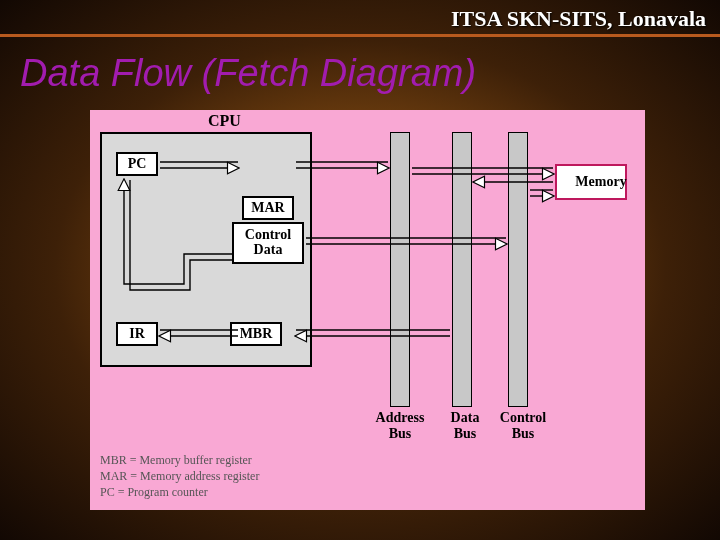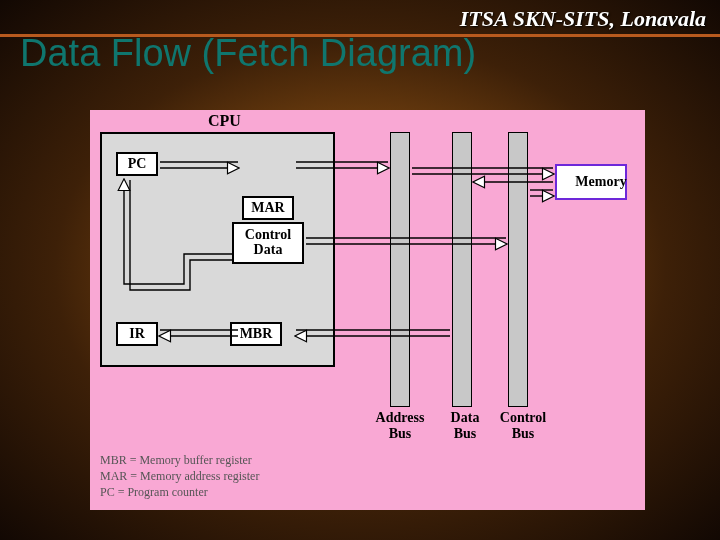--- a/index.html
+++ b/index.html
@@ -4,58 +4,59 @@
 <style>
   * { box-sizing: border-box; margin: 0; padding: 0; }
   body {
     width: 720px; height: 540px;
     background: radial-gradient(ellipse at center, #b66b1a 0%, #7a4510 30%, #3d2008 60%, #120803 100%);
     font-family: Georgia, 'Times New Roman', serif;
     position: relative; overflow: hidden;
   }
   .header-org {
     position: absolute; top: 6px; right: 14px;
-    color: #fff; font-size: 22px; font-style: italic; font-weight: bold;
+    color: #fff; font-size: 22px; font-weight: bold;
     text-shadow: 1px 1px 2px #000;
   }
   .header-rule {
     position: absolute; top: 34px; left: 0; right: 0; height: 3px;
     background: #b85a1e;
   }
   .slide-title {
-    position: absolute; top: 32px; left: 20px;
-    color: #0f766e; font-size: 38px; font-weight: normal;
+    position: absolute; top: 52px; left: 20px;
+    color: #a21caf; font-size: 38px; font-weight: normal;
     font-family: Arial, Helvetica, sans-serif;
+    font-style: italic;
   }
   .diagram-panel {
     position: absolute; left: 90px; top: 110px;
     width: 555px; height: 400px;
     background: #f9a8d4;
   }
   .cpu-label { position: absolute; left: 118px; top: 2px; font-weight: bold; font-size: 16px; font-family: 'Times New Roman', serif; }
   .cpu-box {
     position: absolute; left: 10px; top: 22px;
-    width: 235px; height: 235px;
+    width: 212px; height: 235px;
     background: #d9d9d9; border: 2px solid #000;
   }
   .reg {
     position: absolute; background: #fff; border: 2px solid #000;
     font-weight: bold; font-size: 14px; font-family: 'Times New Roman', serif;
     display: flex; align-items: center; justify-content: center;
     padding: 4px 6px;
   }
   .pc   { left: 14px;  top: 18px;  width: 42px; height: 24px; }
   .mar  { left: 140px; top: 18px;  width: 52px; height: 24px; margin-top: 44px; }
   .cu   { left: 130px; top: 88px;  width: 72px; height: 42px; flex-direction: column; line-height: 1.05; }
   .ir   { left: 14px;  top: 188px; width: 42px; height: 24px; }
   .mbr  { left: 128px; top: 188px; width: 52px; height: 24px; }
   .mem  {
     position: absolute; left: 465px; top: 54px;
     width: 72px; height: 36px;
-    background: #fff; border: 2px solid #6d28d9;
+    background: #fff; border: 2px solid #be185d;
     font-weight: bold; font-size: 14px; font-family: 'Times New Roman', serif;
     display: flex; align-items: center; justify-content: center; padding-left: 20px;
   }
   .bus {
     position: absolute; top: 22px; width: 20px; height: 275px;
     background: #c8c8c8; border: 1px solid #000;
   }
   .bus-addr { left: 300px; }
   .bus-data { left: 362px; }
   .bus-ctrl { left: 418px; }

